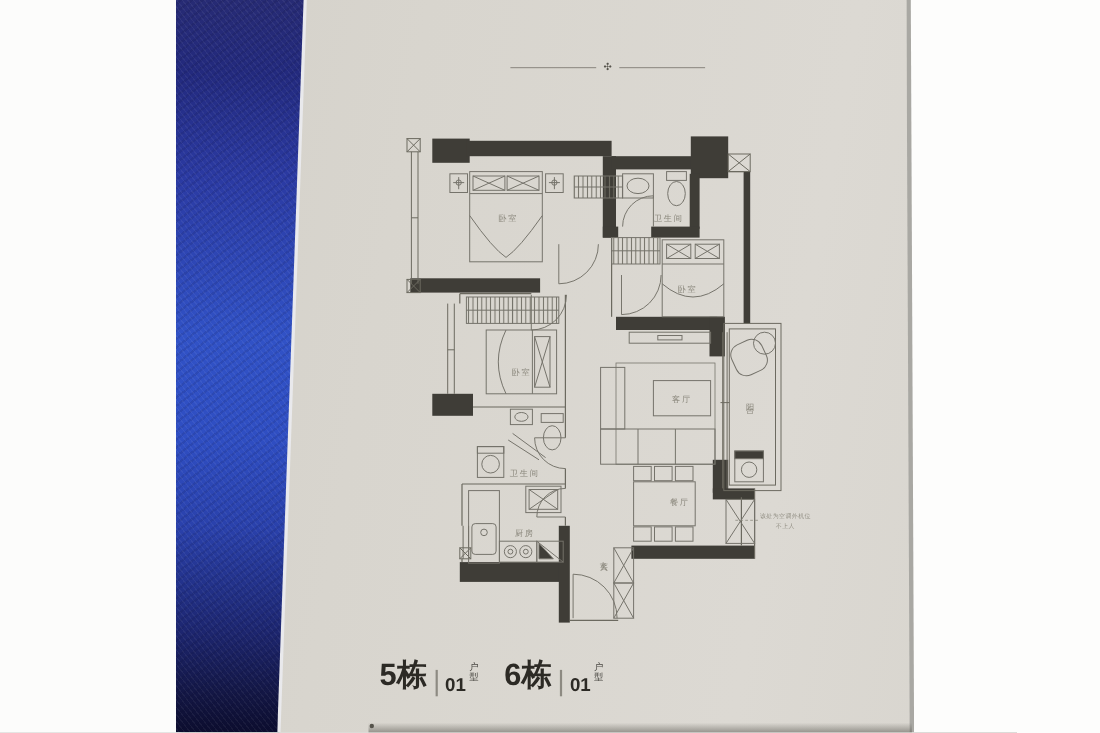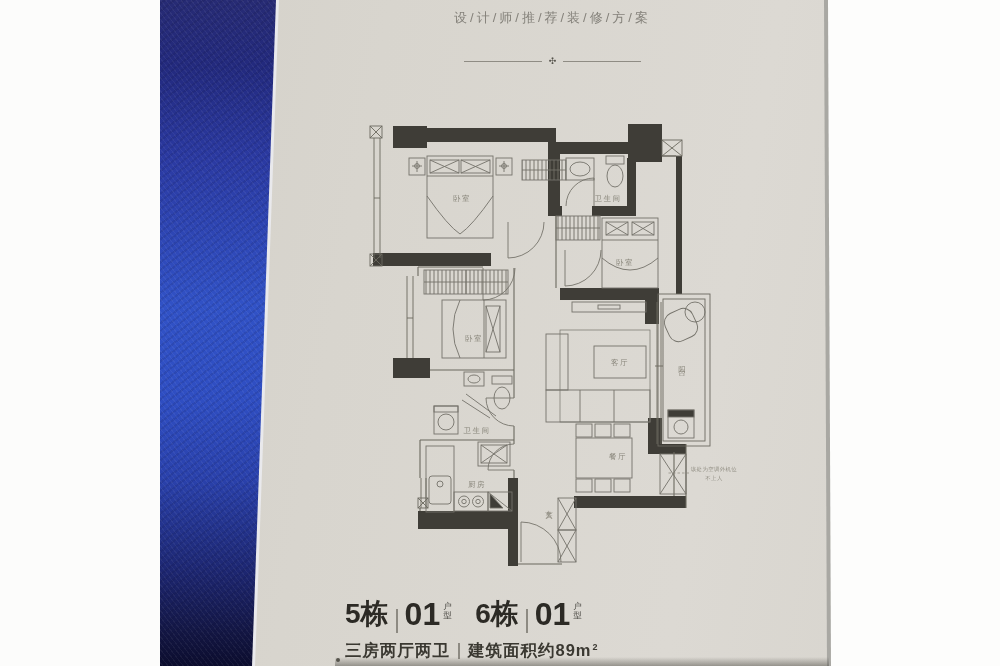--- a/index.html
+++ b/index.html
@@ -33,21 +33,21 @@
     color:#4c4a43;font-weight:600;}
   .hdr-divider{position:absolute;left:277px;top:57px;width:551px;display:flex;
     align-items:center;justify-content:center;}
   .hdr-divider .rule{width:78px;height:1px;background:#8f8c84;}
   .hdr-divider .orn{margin:0 7px;font-size:9px;color:#56544c;line-height:9px;}
 
   
   .footer{position:absolute;left:345px;top:595px;color:#2e2c27;}
   .f-line1{display:flex;align-items:flex-end;}
   .bldg{font-size:28px;font-weight:700;color:#2c2a25;}
-  .unit-num{font-size:32px;font-weight:600;color:#2c2a25;}
+  .unit-num{font-size:17px;font-weight:600;color:#2c2a25;}
   .vbar{width:2px;height:24px;background:#8d8a82;margin:0 7px;}
   .vbar.small{height:16px;margin:0 8px;}
   .unit-suffix{width:10px;font-size:8.5px;line-height:9px;color:#4a4843;margin-left:3px;
     align-self:flex-end;margin-bottom:13px;word-break:break-all;}
   .grp-gap{width:22px;}
   .f-line2{display:flex;align-items:center;margin-top:7px;font-size:16.5px;
     font-weight:600;color:#3a3831;letter-spacing:1px;}
   .f-line2 sup{font-size:9px;margin-left:1px;}
   .page-bottom-shadow{position:absolute;left:335px;top:657px;width:494px;height:9px;
     background:linear-gradient(to bottom,rgba(0,0,0,0),rgba(92,90,83,0.55));}
@@ -61,21 +61,20 @@
 </head>
 <body>
 
 <div class="scene">
   <div class="bg-left"></div>
   <div class="fabric"></div>
   <div class="page"></div>
   <div class="page-left-edge"></div>
   <div class="page-right-edge"></div>
 
-  <div class="title-cn">设/计/师/推/荐/装/修/方/案</div>
   <div class="hdr-divider">
     <span class="rule"></span>
     <span class="orn">✣</span>
     <span class="rule"></span>
   </div>
 
   <svg class="plan" width="380" height="460" viewBox="368 118 380 460">
     <defs>
       <pattern id="hatch" patternUnits="userSpaceOnUse" width="4" height="6">
         <path d="M2,0 V6" stroke="#6f6d63" stroke-width="0.9"></path>
@@ -305,22 +304,17 @@
       <span class="bldg">5栋</span>
       <span class="vbar"></span>
       <span class="unit-num">01</span>
       <span class="unit-suffix">户型</span>
       <span class="grp-gap"></span>
       <span class="bldg">6栋</span>
       <span class="vbar"></span>
       <span class="unit-num">01</span>
       <span class="unit-suffix">户型</span>
     </div>
-    <div class="f-line2">
-      <span>三房两厅两卫</span>
-      <span class="vbar small"></span>
-      <span><span>建筑面积约89m</span><sup>2</sup></span>
-    </div>
   </div>
 
   <div class="page-bottom-shadow"></div>
   <div class="ink-dot"></div>
 </div>
 
 </body></html>

